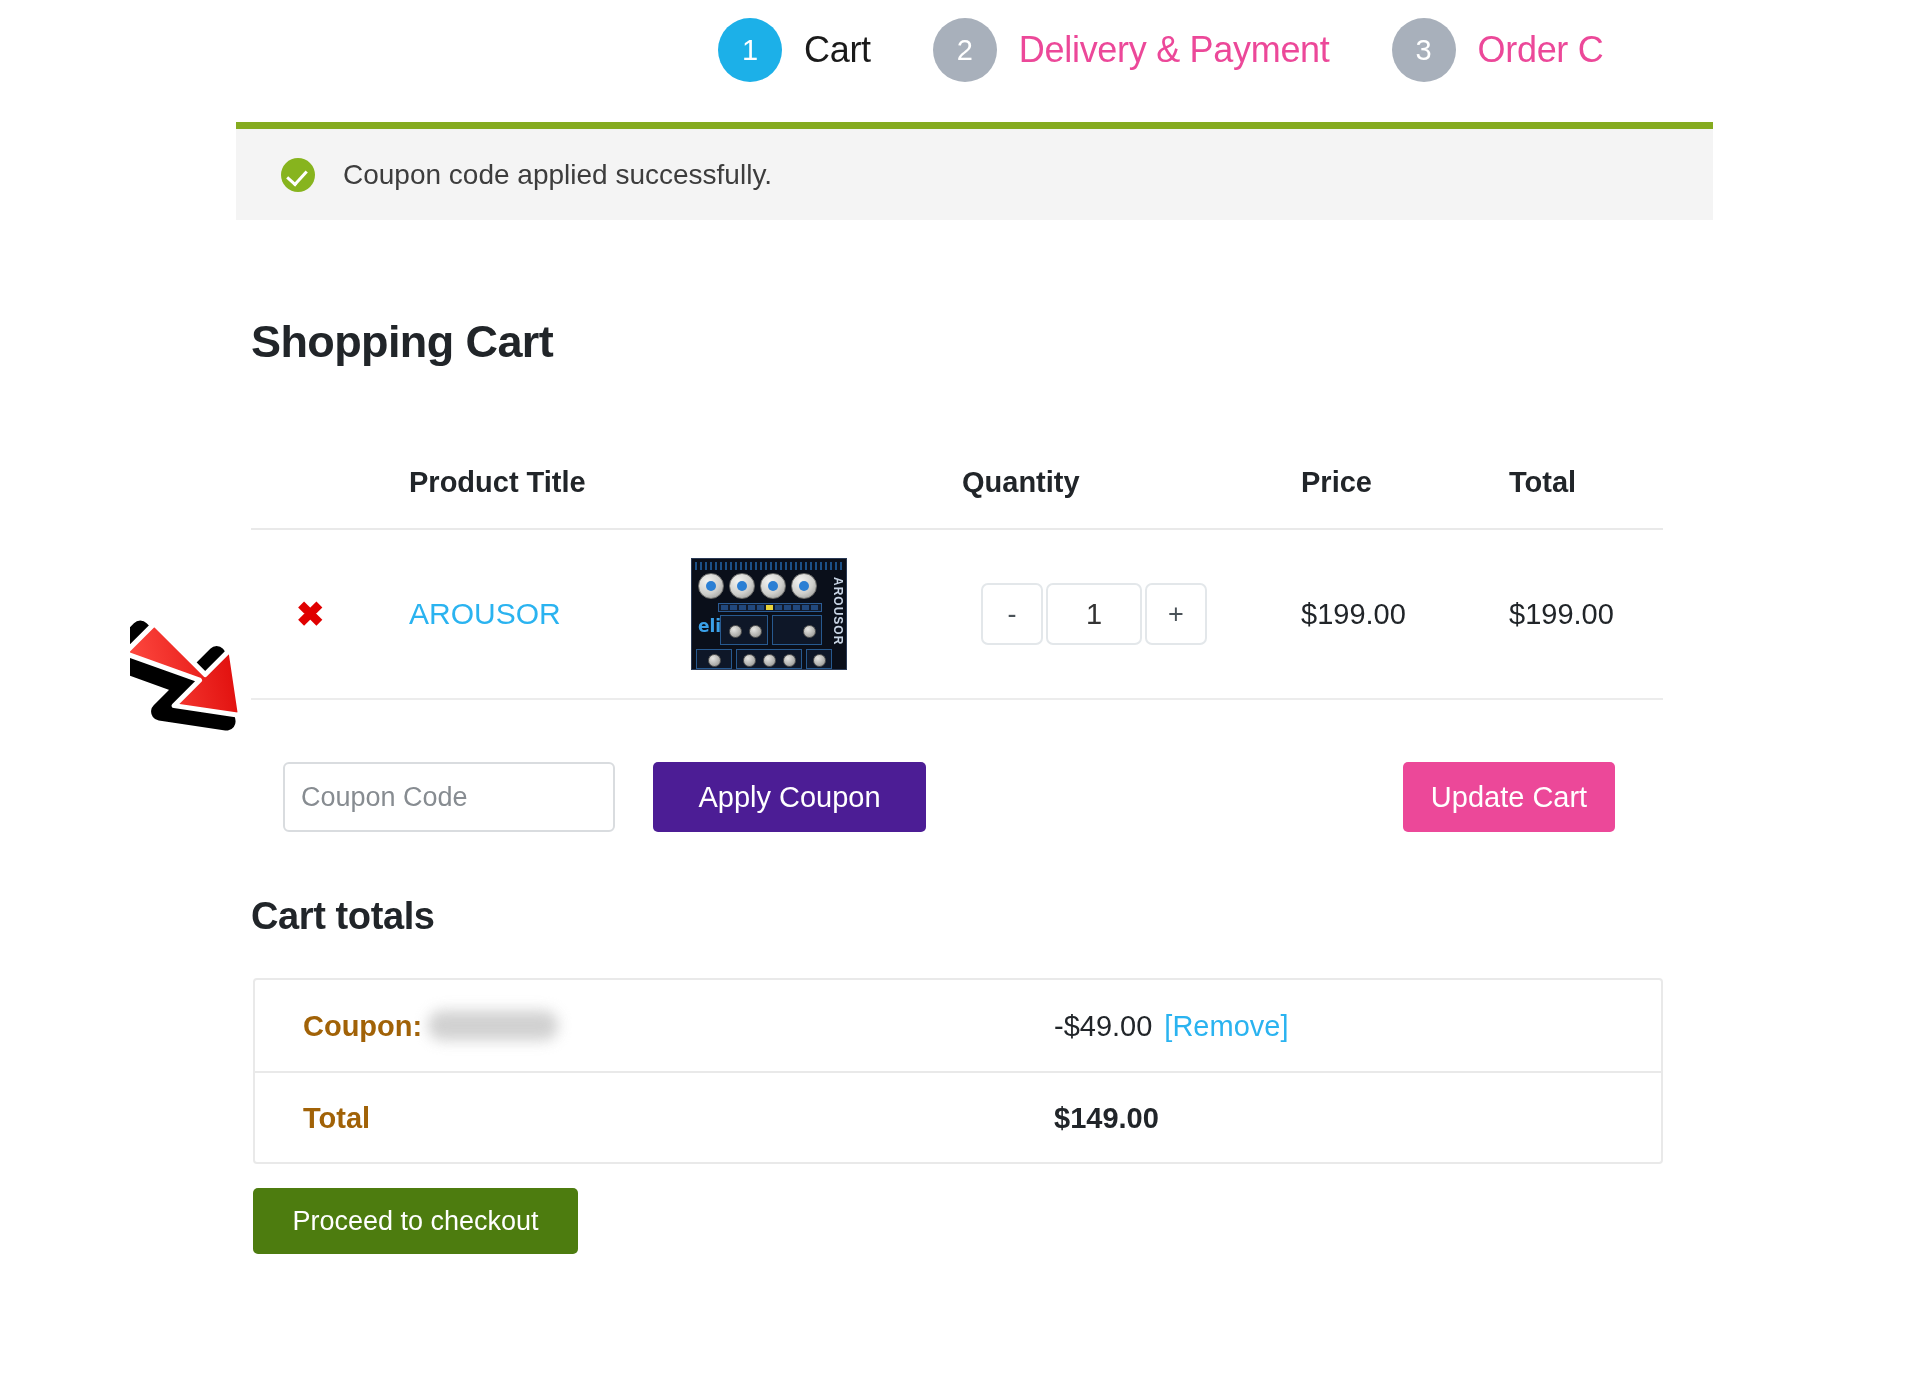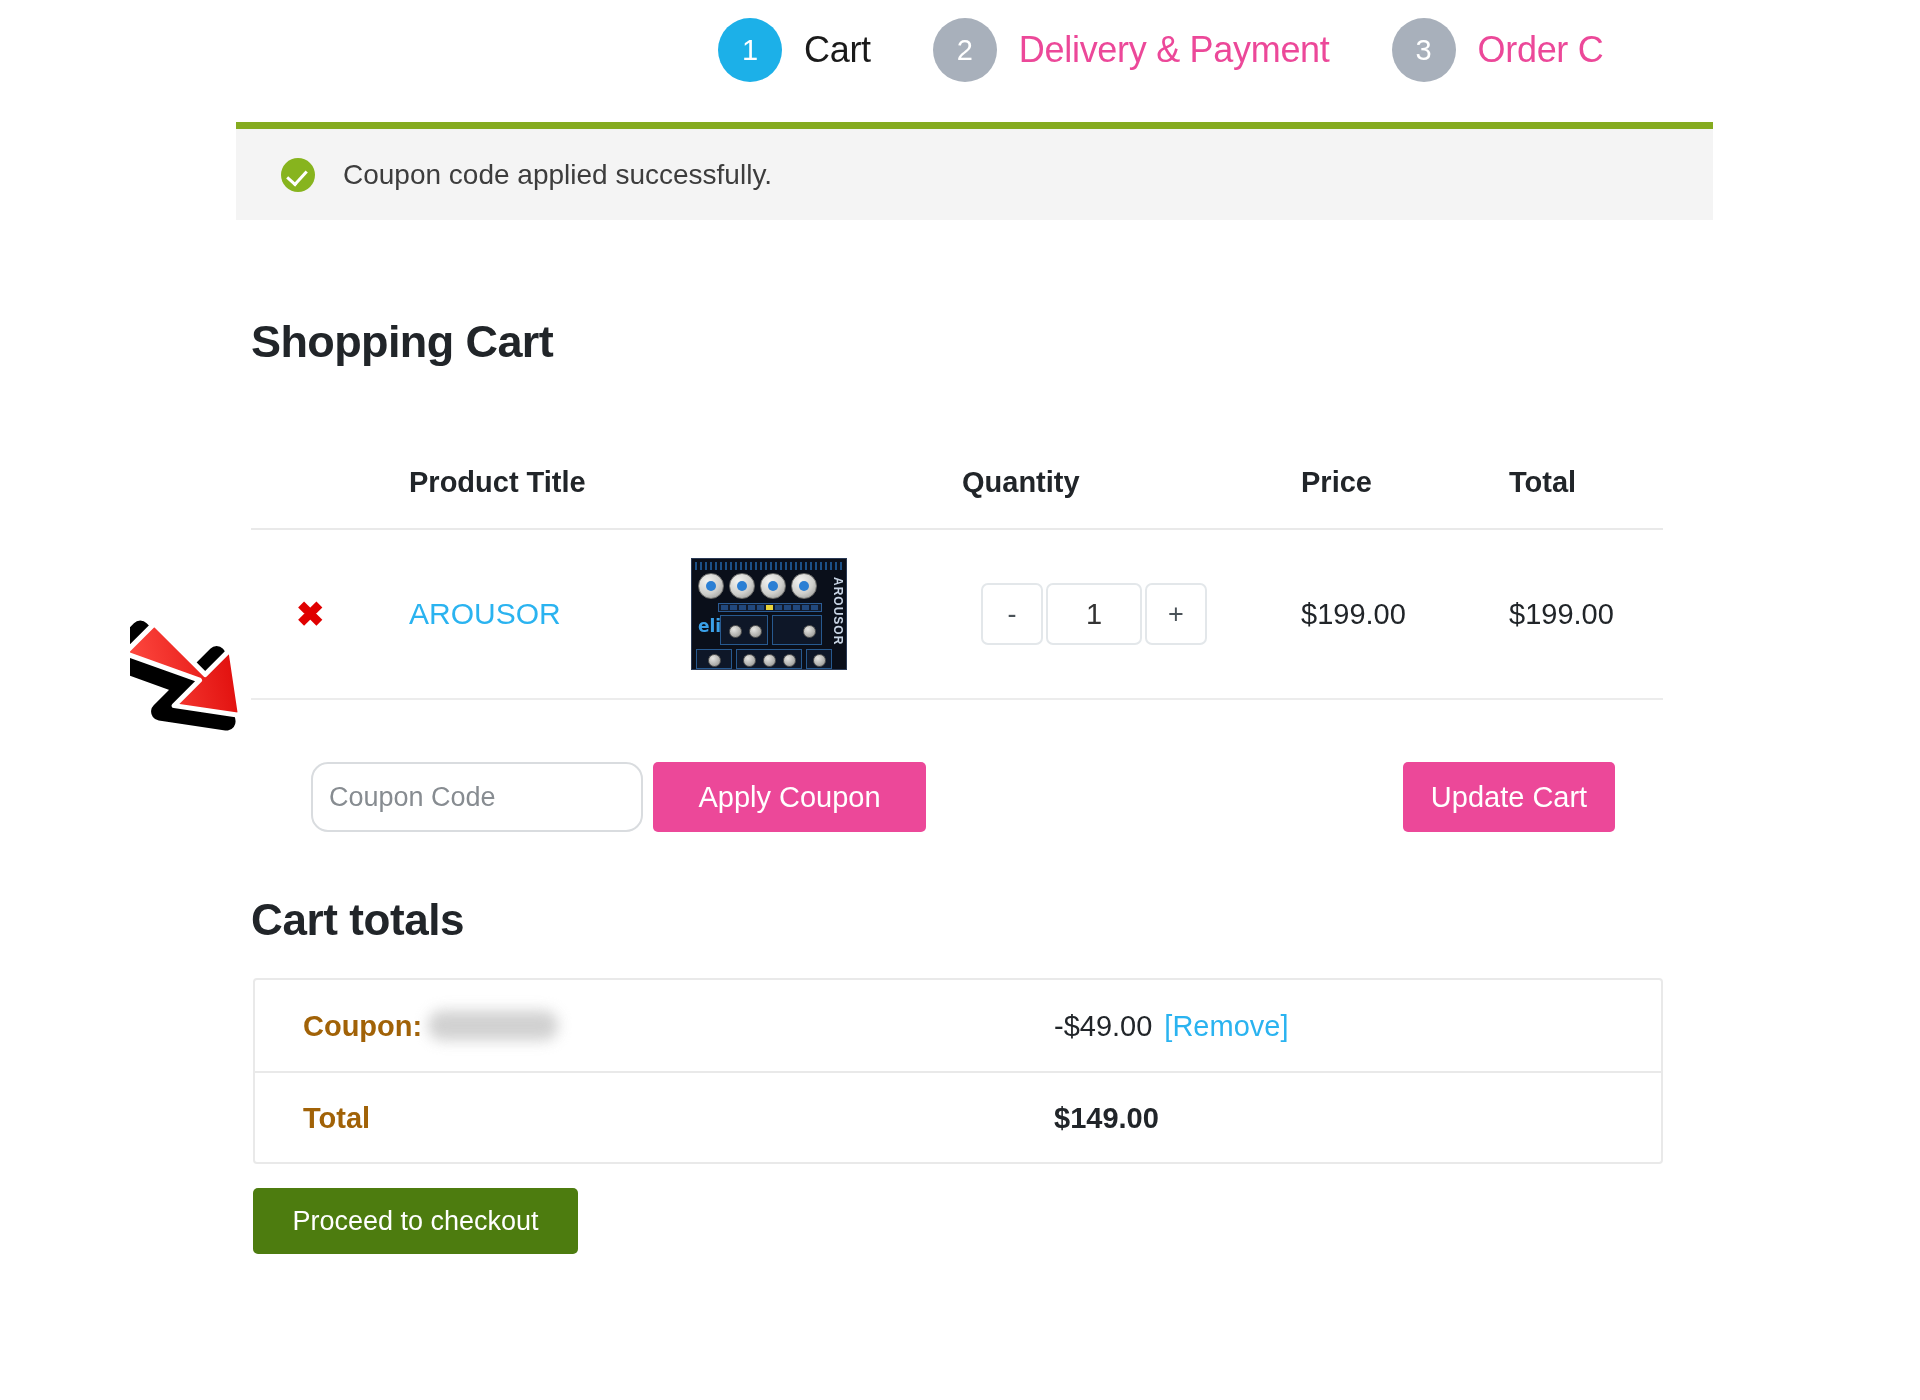--- a/index.html
+++ b/index.html
@@ -95,21 +95,21 @@
     position: absolute;
     left: 251px; top: 316px;
     font-size: 45px;
     font-weight: bold;
     color: #212529;
     letter-spacing: -0.6px;
   }
   .h-cart-totals {
     position: absolute;
     left: 251px; top: 895px;
-    font-size: 44px;
+    font-size: 38px;
     font-weight: bold;
     color: #212529;
     letter-spacing: -0.4px;
   }
 
   
   .cart-table {
     position: absolute;
     left: 251px; top: 466px;
     width: 1412px;
@@ -248,44 +248,44 @@
 
   
   .coupon-row {
     position: absolute;
     left: 251px; top: 762px;
     width: 1412px;
     height: 70px;
   }
   .coupon-input {
     position: absolute;
-    left: 60px; top: 0;
+    left: 32px; top: 0;
     width: 332px; height: 70px;
     border: 2px solid #d9dcdf;
-    border-radius: 17px;
+    border-radius: 6px;
     background: #fff;
     font-size: 27px;
     color: #333;
     padding: 0 16px;
     font-family: "Liberation Sans", sans-serif;
     outline: none;
   }
   .coupon-input::placeholder { color: #878c91; }
   .btn {
     border: none;
     border-radius: 5px;
     color: #ffffff;
     font-family: "Liberation Sans", sans-serif;
     cursor: pointer;
   }
   .btn-apply {
     position: absolute;
     left: 402px; top: 0;
     width: 273px; height: 70px;
-    background: #ec4899;
+    background: #4c1d95;
     font-size: 29px;
   }
   .btn-update {
     position: absolute;
     left: 1152px; top: 0;
     width: 212px; height: 70px;
     background: #ec4899;
     font-size: 29px;
   }
 

